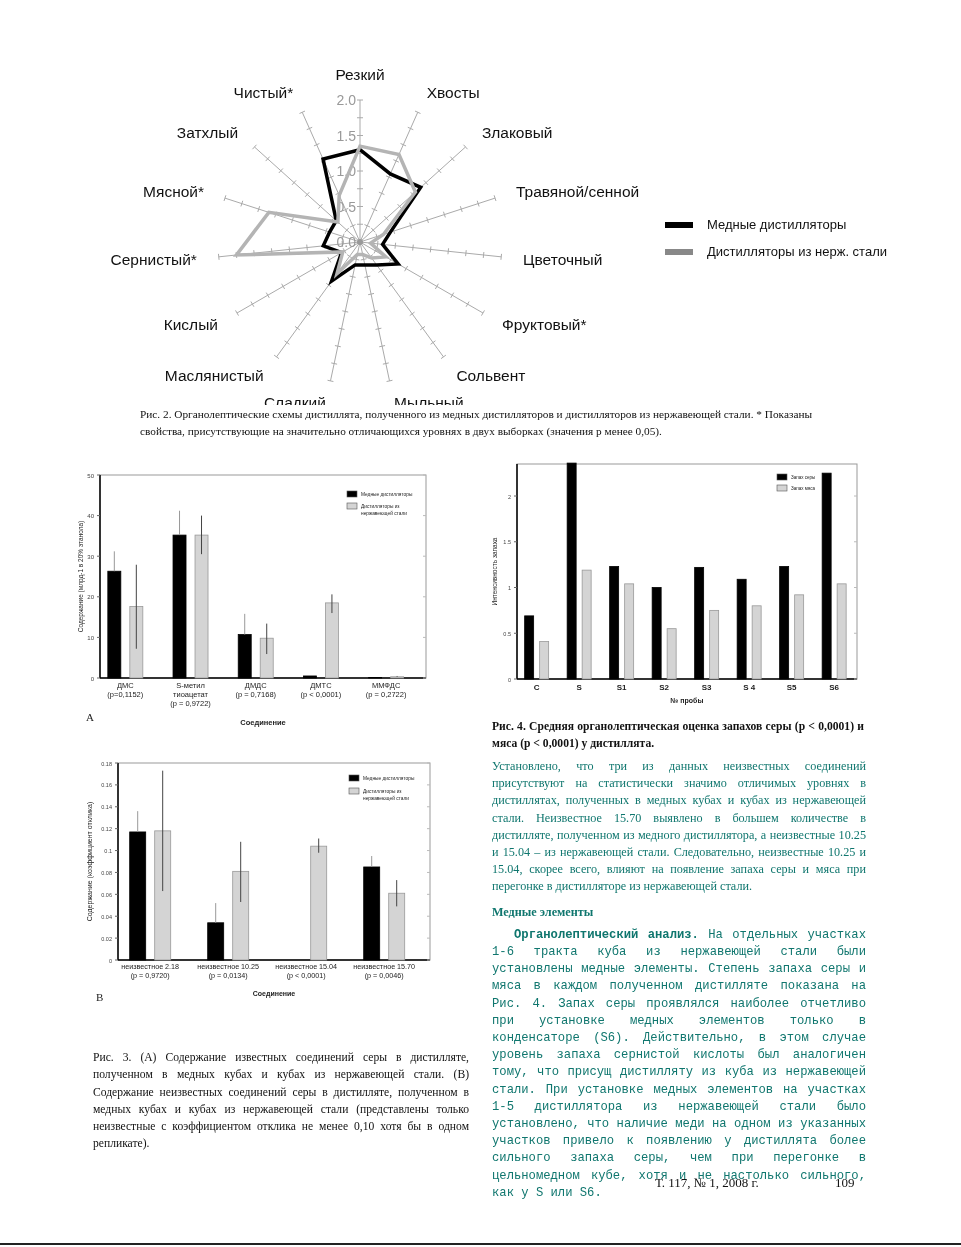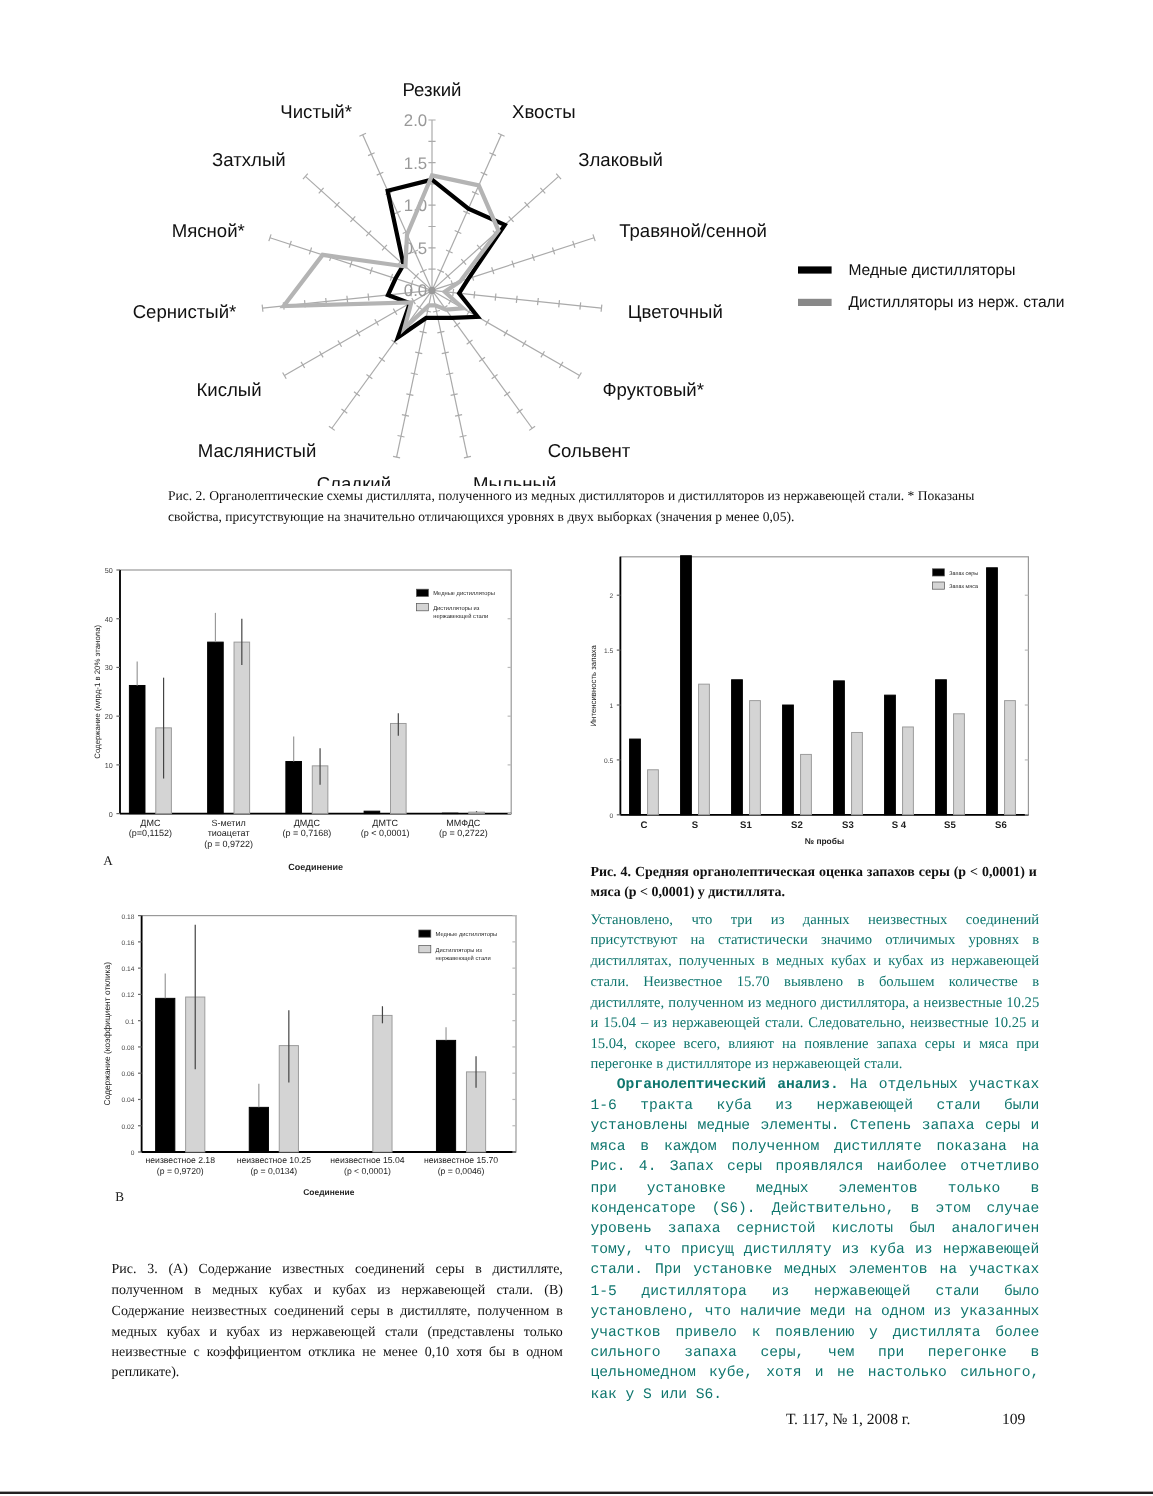--- a/index.html
+++ b/index.html
@@ -361,18 +361,19 @@
     <rect x="292" y="14" width="10" height="6" fill="#000000" stroke="#555" stroke-width="0.6"></rect>
     <text x="306" y="19" font-size="4.5" fill="#222">Запах серы</text>
     <rect x="292" y="25" width="10" height="6" fill="#d4d4d4" stroke="#555" stroke-width="0.6"></rect>
     <text x="306" y="30" font-size="4.5" fill="#222">Запах мяса</text>
   </svg>
 
 <div class="abs cap" style="left:492px;top:719px;width:372px;text-align:justify;font-size:11.6px;line-height:16.5px;font-weight:bold;">Рис. 4. Средняя органолептическая оценка запахов серы (р &lt; 0,0001) и мяса (р &lt; 0,0001) у дистиллята.</div>
 
 <div class="abs body-text" style="left:492px;top:758px;width:374px;">
   <p>Установлено, что три из данных неизвестных соединений присутствуют на статистически значимо отличимых уровнях в дистиллятах, полученных в медных кубах и кубах из нержавеющей стали. Неизвестное 15.70 выявлено в большем количестве в дистилляте, полученном из медного дистиллятора, а неизвестные 10.25 и 15.04 – из нержавеющей стали. Следовательно, неизвестные 10.25 и 15.04, скорее всего, влияют на появление запаха серы и мяса при перегонке в дистилляторе из нержавеющей стали.</p>
+  <p class="heading" style="margin-top:8px;margin-bottom:6px;">Медные элементы</p>
   <p class="indent"><b>Органолептический анализ.</b><span> На отдельных участках 1-6 тракта куба из нержавеющей стали были установлены медные элементы. Степень запаха серы и мяса в каждом полученном дистилляте показана на Рис. 4. Запах серы проявлялся наиболее отчетливо при установке медных элементов только в конденсаторе (S6). Действительно, в этом случае уровень запаха сернистой кислоты был аналогичен тому, что присущ дистилляту из куба из нержавеющей стали. При установке медных элементов на участках 1-5 дистиллятора из нержавеющей стали было установлено, что наличие меди на одном из указанных участков привело к появлению у дистиллята более сильного запаха серы, чем при перегонке в цельномедном кубе, хотя и не настолько сильного, как у S или S6.</span></p>
 </div>
 
 <div class="abs footer" style="left:655px;top:1175px;">Т. 117, № 1, 2008 г.</div>
 <div class="abs footer" style="left:835px;top:1175px;font-weight:normal;">109</div>
 <div class="page-line"></div>
 
 </body></html>

